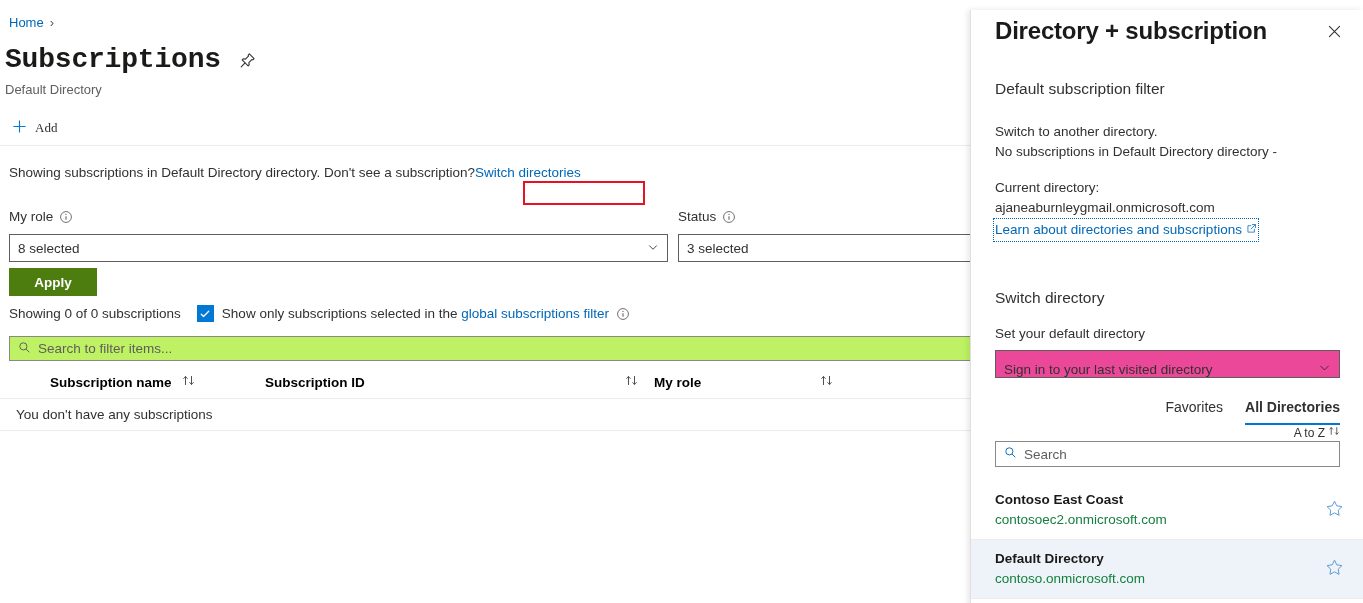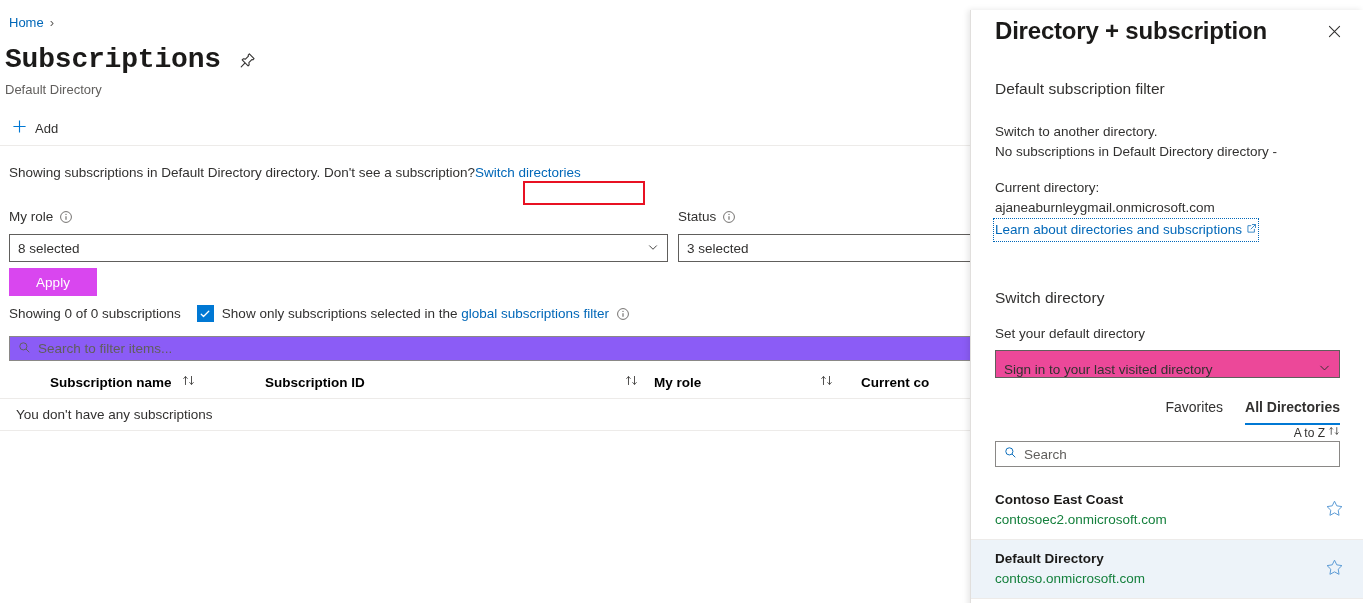--- a/index.html
+++ b/index.html
@@ -50,21 +50,21 @@
     position: absolute; left: 0; top: 101px;
     width: 970px; height: 35px;
     border-bottom: 1px solid #edebe9;
     display: flex; align-items: center;
   }
   .cmd-btn {
     display: flex; align-items: center; gap: 8px;
     height: 30px; padding: 0 8px 0 4px;
     font-size: 13px; color: #323130; cursor: pointer;
     background: transparent; border: none;
-    font-family: Liberation Sans, sans-serif;
+    font-family: Liberation Serif, serif;
   }
   .cmd-plus { color: #0078d4; font-size: 18px; line-height: 1; font-weight: 400; }
 
   .desc {
     position: absolute; left: 9px; top: 152px;
     width: 1200px;
     font-size: 13.5px; line-height: 21px; color: #323130;
     white-space: nowrap;
   }
   .desc .line2 { display: block; }
@@ -94,42 +94,42 @@
   .combo .chev { color: #323130; font-size: 11px; line-height: 1; }
 
   #filter-myrole { position: absolute; left: 0; top: 0; width: 659px; }
   #filter-myrole .combo { position: absolute; left: 0; top: 27px; width: 659px; }
   #filter-status { position: absolute; left: 669px; top: 0; width: 420px; }
   #filter-status .combo { position: absolute; left: 0; top: 27px; width: 420px; }
 
   .apply-btn {
     position: absolute; left: 9px; top: 258px;
     width: 88px; height: 28px;
-    background: #d946ef; color: #fff; border: none;
-    font-size: 13.5px; font-weight: 400; cursor: pointer;
+    background: #4d7c0f; color: #fff; border: none;
+    font-size: 13.5px; font-weight: 700; cursor: pointer;
     font-family: inherit;
   }
 
   .showing-row {
     position: absolute; left: 9px; top: 294px;
     display: flex; align-items: center;
     font-size: 13.5px; color: #323130; line-height: 19px;
   }
   .showing-count { margin-right: 16px; }
   .checkbox {
     width: 17px; height: 17px; background: #0078d4;
     border: 1px solid #0078d4; margin-right: 8px;
     display: flex; align-items: center; justify-content: center;
     cursor: pointer; flex: none;
   }
 
   .search-box {
     position: absolute; left: 9px; top: 326px;
     width: 1090px; height: 25px;
-    border: 1px solid #8a8886; background: #8b5cf6;
+    border: 1px solid #8a8886; background: #bef264;
     display: flex; align-items: center; padding: 0 8px; gap: 7px;
     cursor: text;
   }
   .search-box input {
     border: none; outline: none; flex: 1; font-size: 13.5px;
     color: #323130; font-family: inherit; background: transparent;
   }
   .search-box input::placeholder { color: #605e5c; }
 
   .table { position: absolute; left: 0; top: 356px; width: 1160px; }
@@ -380,23 +380,20 @@
         </div>
         <div class="th" style="width:195px;padding-left:16px">
           <span class="th-label">My role</span>
           <span class="sort-ico" style="margin-left:auto">
             <svg width="13" height="13" viewBox="0 0 16 16" fill="none" stroke="#323130" stroke-width="1.05" stroke-linecap="round" stroke-linejoin="round">
                 <path d="M4.3 13V3.3M2.1 5.5l2.2-2.2 2.2 2.2"></path>
                 <path d="M11.7 3v9.7M13.9 10.5l-2.2 2.2-2.2-2.2"></path>
               </svg>
           </span>
         </div>
-        <div class="th" style="width:200px;padding-left:28px">
-          <span class="th-label">Current co</span>
-        </div>
       </div>
       <div class="tbody-row">
         <span>You don't have any subscriptions</span>
       </div>
     </div>
   </div>
 
   <div class="panel">
     <div class="panel-gutter"></div>
 

